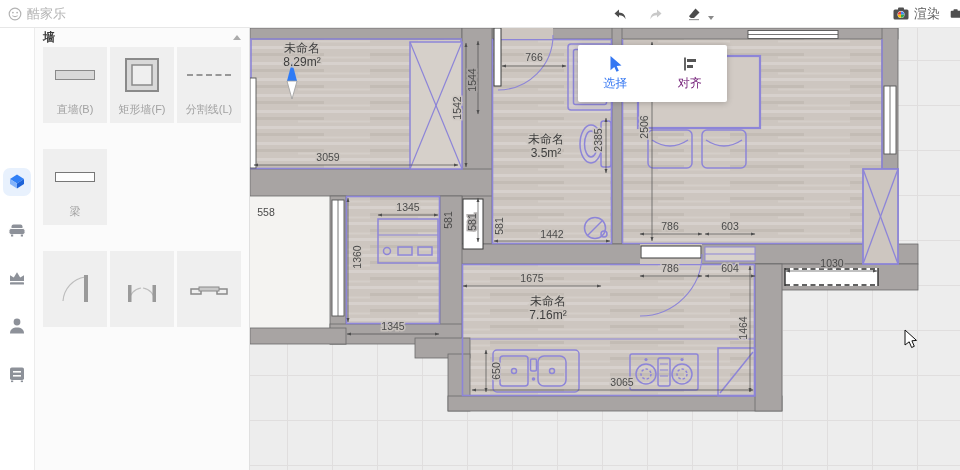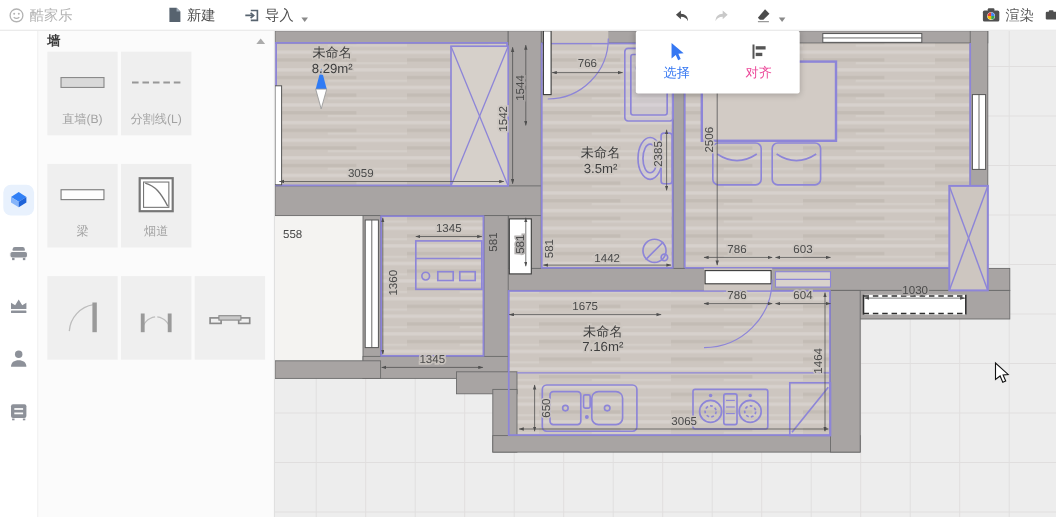--- a/index.html
+++ b/index.html
@@ -41,23 +41,23 @@
   .shape-beam{width:40px;height:10px;background:#fdfdfd;border:1.5px solid #777;box-sizing:border-box;}
   .shape-divider{width:44px;border-top:2px dashed #979797;}
 
   
   .canvas{flex:1;position:relative;background-color:#ededed;
     background-image:linear-gradient(#e0dede 1px,transparent 1px),linear-gradient(90deg,#e0dede 1px,transparent 1px);
     background-size:45px 45px;background-position:-8px -13px;overflow:hidden;}
   .plan-svg{position:absolute;left:0;top:0;}
 
   
-  .float-toolbar{position:absolute;left:328px;top:0;width:149px;height:57px;background:#fff;border-radius:2px;box-shadow:0 1px 6px rgba(0,0,0,.22);display:flex;z-index:20;}
+  .float-toolbar{position:absolute;left:328px;top:17px;width:149px;height:57px;background:#fff;border-radius:2px;box-shadow:0 1px 6px rgba(0,0,0,.22);display:flex;z-index:20;}
   .ft-btn{flex:1;display:flex;flex-direction:column;align-items:center;justify-content:center;gap:2px;background:none;border:none;padding:0;font-family:inherit;}
-  .ft-btn .lb{font-size:12px;color:#ec4899;}
+  .ft-btn .lb{font-size:12px;color:#701a75;}
   .ft-btn.active .lb{color:#3577f2;}
 
   
   .wall{fill:#a8a4a3;stroke:#6a6a6a;stroke-width:0.8;}
   .pline{stroke:#8d85d8;stroke-width:1.6;fill:none;}
   .pthin{stroke:#8d85d8;stroke-width:1.1;fill:none;}
   .fix{stroke:#8d85d8;stroke-width:1.5;fill:none;}
   .fixf{stroke:#8d85d8;stroke-width:1.5;fill:rgba(213,208,236,0.25);}
   .dim{font-size:10.5px;fill:#4a4a4a;text-anchor:middle;paint-order:stroke;stroke:rgba(205,199,193,.85);stroke-width:3px;}
   .dim.onwall{stroke:rgba(168,164,163,.85);}
@@ -77,42 +77,20 @@
     <div class="logo">
       <svg width="14" height="14" viewBox="0 0 14 14">
         <circle cx="7" cy="7" r="5.8" fill="none" stroke="#b3b3b3" stroke-width="1.2"></circle>
         <circle cx="4.9" cy="5.6" r="0.9" fill="#b3b3b3"></circle>
           <circle cx="9.1" cy="5.6" r="0.9" fill="#b3b3b3"></circle>
         <path d="M4.4 8.6 Q7 10.6 9.6 8.6" fill="none" stroke="#b3b3b3" stroke-width="1.1"></path>
       </svg>
       <span>酷家乐</span>
     </div>
 
-    <div class="tb-group tb-actions">
-      <button class="tb-btn">
-        <span class="tb-ico">
-          <svg width="13" height="15" viewBox="0 0 13 15">
-              <path d="M2 1 H8.5 L12 4.5 V14 H2 Z" fill="#57636f"></path>
-              <path d="M8.5 1 L12 4.5 H8.5 Z" fill="#9fabb7"></path>
-            </svg>
-        </span>
-        <span>新建</span>
-      </button>
-      <button class="tb-btn">
-        <span class="tb-ico">
-          <svg width="14" height="14" viewBox="0 0 14 14">
-              <path d="M6 2.5 H12 V11.5 H6" fill="none" stroke="#57636f" stroke-width="1.5"></path>
-              <line x1="1" y1="7" x2="8" y2="7" stroke="#57636f" stroke-width="1.5"></line>
-              <path d="M5.8 4.6 L8.6 7 L5.8 9.4" fill="none" stroke="#57636f" stroke-width="1.5"></path>
-            </svg>
-        </span>
-        <span>导入</span>
-        <span class="caret"></span>
-      </button>
-    </div>
 
     <div class="tb-group tb-history">
       <button class="tb-btn">
         <svg width="15" height="14" viewBox="0 0 15 14">
             <path d="M7 2.5 L2.5 6.5 L7 10.5 V8.2 C10.3 8.2 12.4 9.7 13.5 12.3 C13.5 7.6 10.9 5.6 7 5.4 Z" fill="#4c4c4c"></path>
           </svg>
       </button>
       <button class="tb-btn">
         <svg width="15" height="14" viewBox="0 0 15 14">
             <path d="M8 2.5 L12.5 6.5 L8 10.5 V8.2 C4.7 8.2 2.6 9.7 1.5 12.3 C1.5 7.6 4.1 5.6 8 5.4 Z" fill="#c9c9c9"></path>
@@ -200,43 +178,42 @@
       </div>
       <div class="card-grid">
         <button class="card">
           <span class="ic">
               <span class="shape-wall"></span>
             </span>
           <span class="lb">直墙(B)</span>
         </button>
         <button class="card">
           <span class="ic">
+            <svg width="36" height="36" viewBox="0 0 36 36">
+                <rect x="2" y="2" width="32" height="32" fill="#d9d9d9" stroke="#8a8a8a" stroke-width="2"></rect>
+                <rect x="8" y="8" width="20" height="20" fill="#efefef" stroke="#8a8a8a" stroke-width="1.5"></rect>
+              </svg>
+          </span>
+          <span class="lb">矩形墙(F)</span>
+        </button>
+        <button class="card">
+          <span class="ic">
               <span class="shape-divider"></span>
             </span>
           <span class="lb">分割线(L)</span>
         </button>
       </div>
 
       <div class="sec-gap"></div>
       <div class="card-grid">
         <button class="card">
           <span class="ic">
               <span class="shape-beam"></span>
             </span>
           <span class="lb">梁</span>
-        </button>
-        <button class="card">
-          <span class="ic">
-            <svg width="34" height="34" viewBox="0 0 34 34">
-                <rect x="2" y="2" width="30" height="30" fill="#fff" stroke="#777" stroke-width="2"></rect>
-                <rect x="5.5" y="5.5" width="23" height="23" fill="none" stroke="#777" stroke-width="1"></rect>
-                <path d="M7 6.5 C16 9 21 15 27.5 27.5" fill="none" stroke="#777" stroke-width="1.3"></path>
-              </svg>
-          </span>
-          <span class="lb">烟道</span>
         </button>
       </div>
 
       <div class="sec-gap"></div>
       <div class="card-grid">
         <button class="card">
           <span class="ic">
             <svg width="40" height="36" viewBox="0 0 40 36">
                 <path d="M8 34 A26 26 0 0 1 30 10" fill="none" stroke="#bdbdbd" stroke-width="1.2"></path>
                 <rect x="29" y="8" width="4" height="27" fill="#9a9a9a"></rect>

